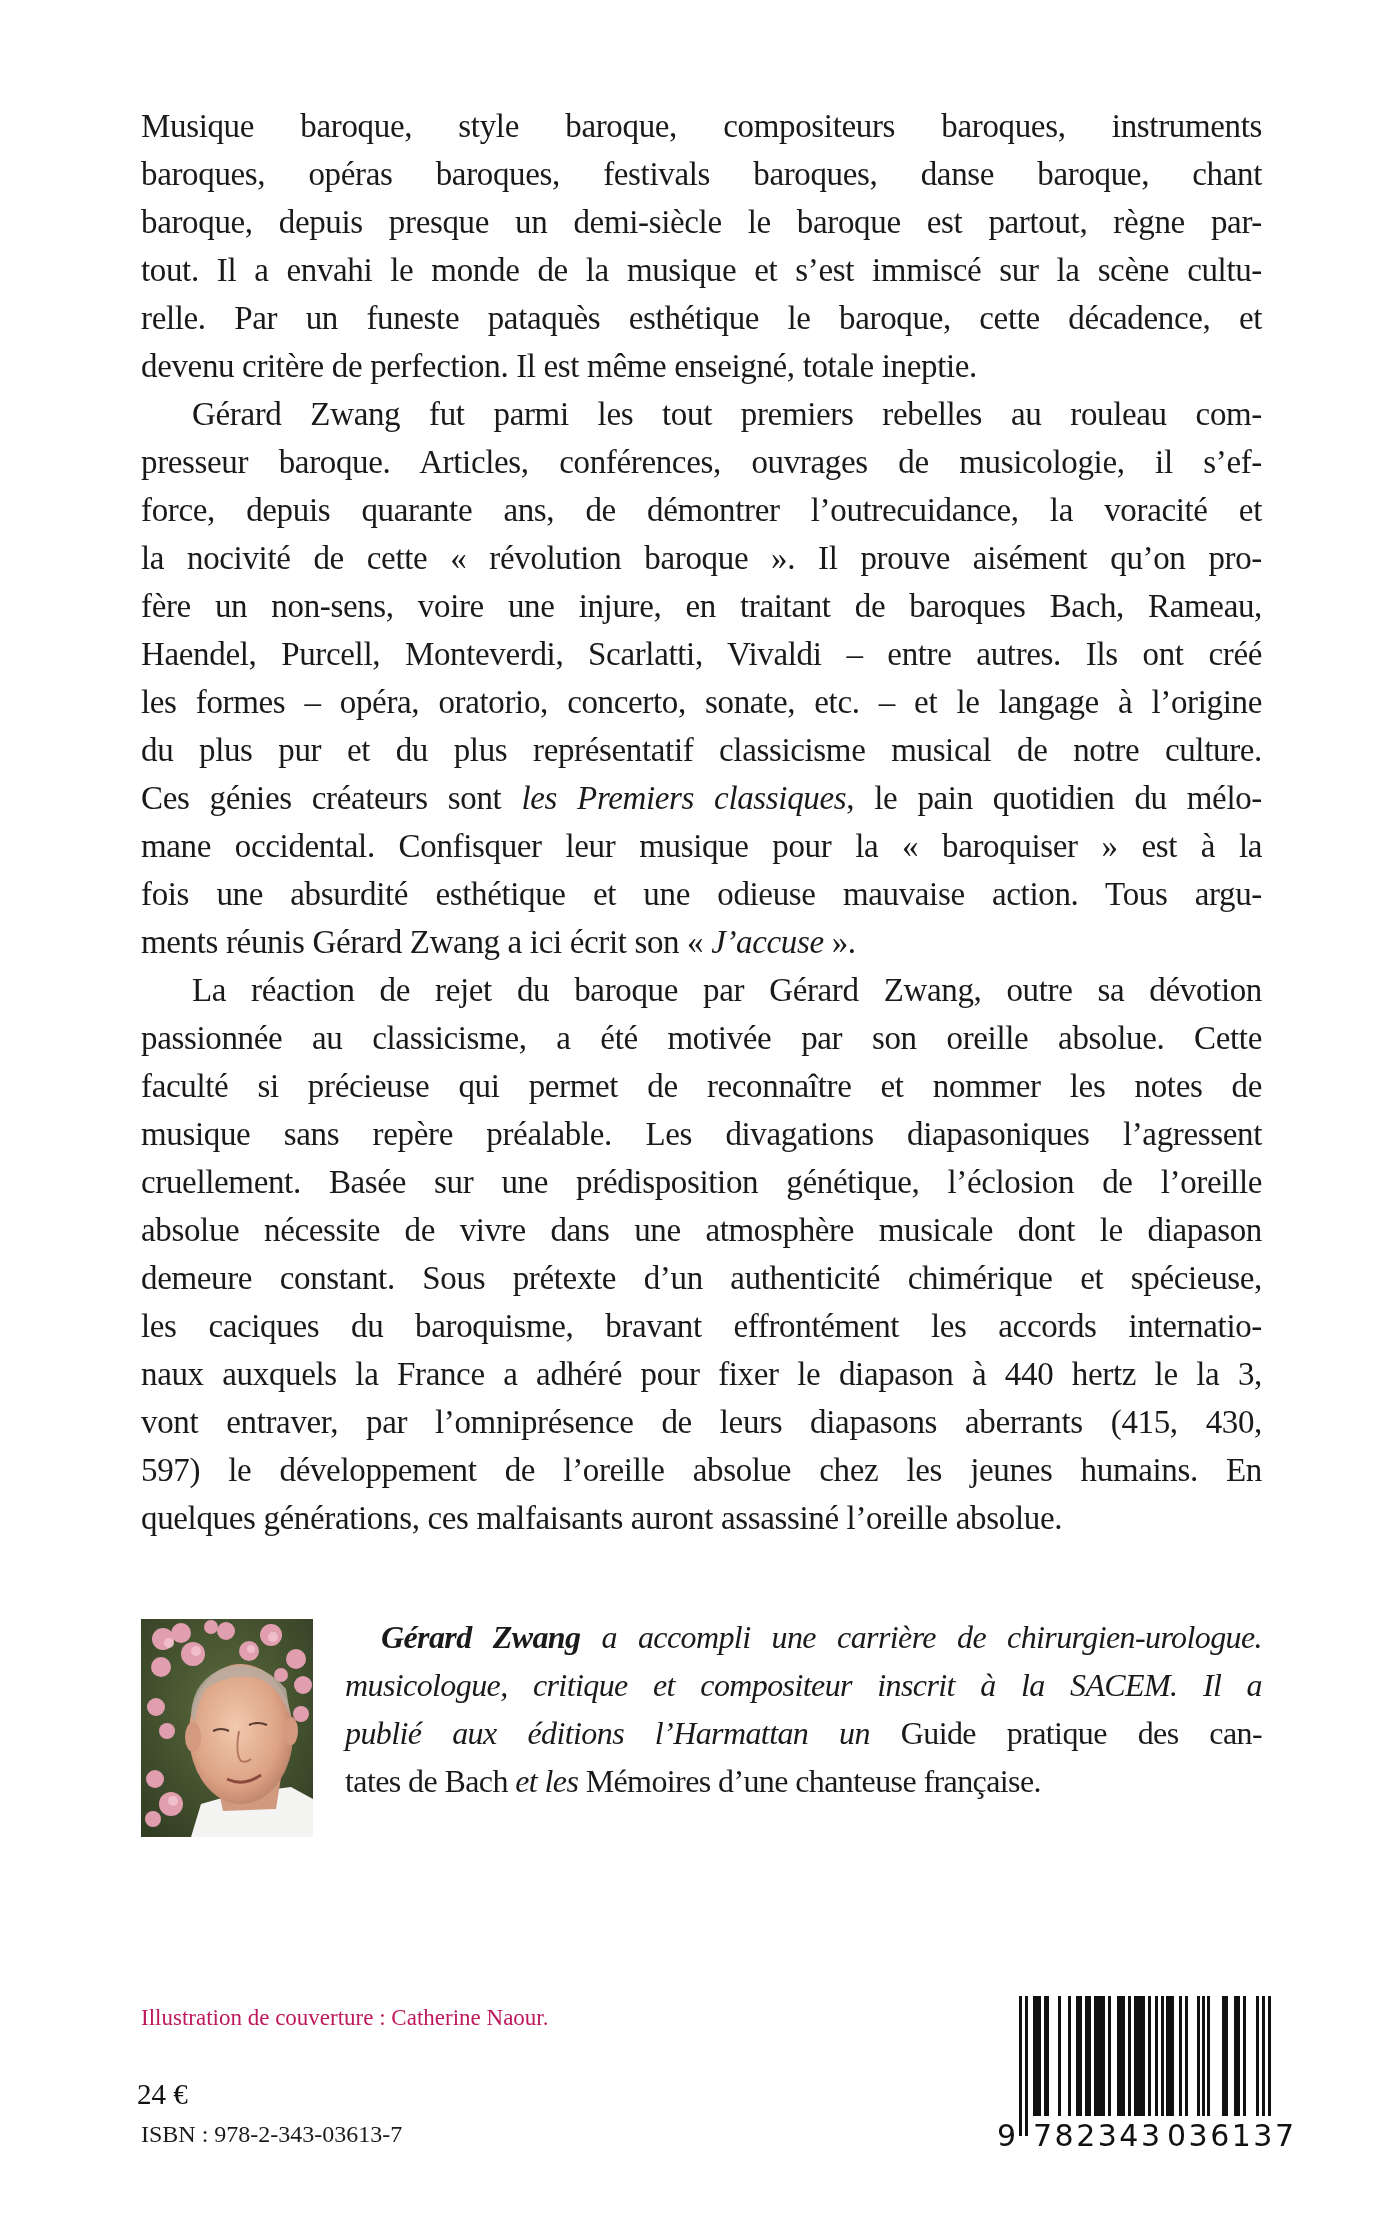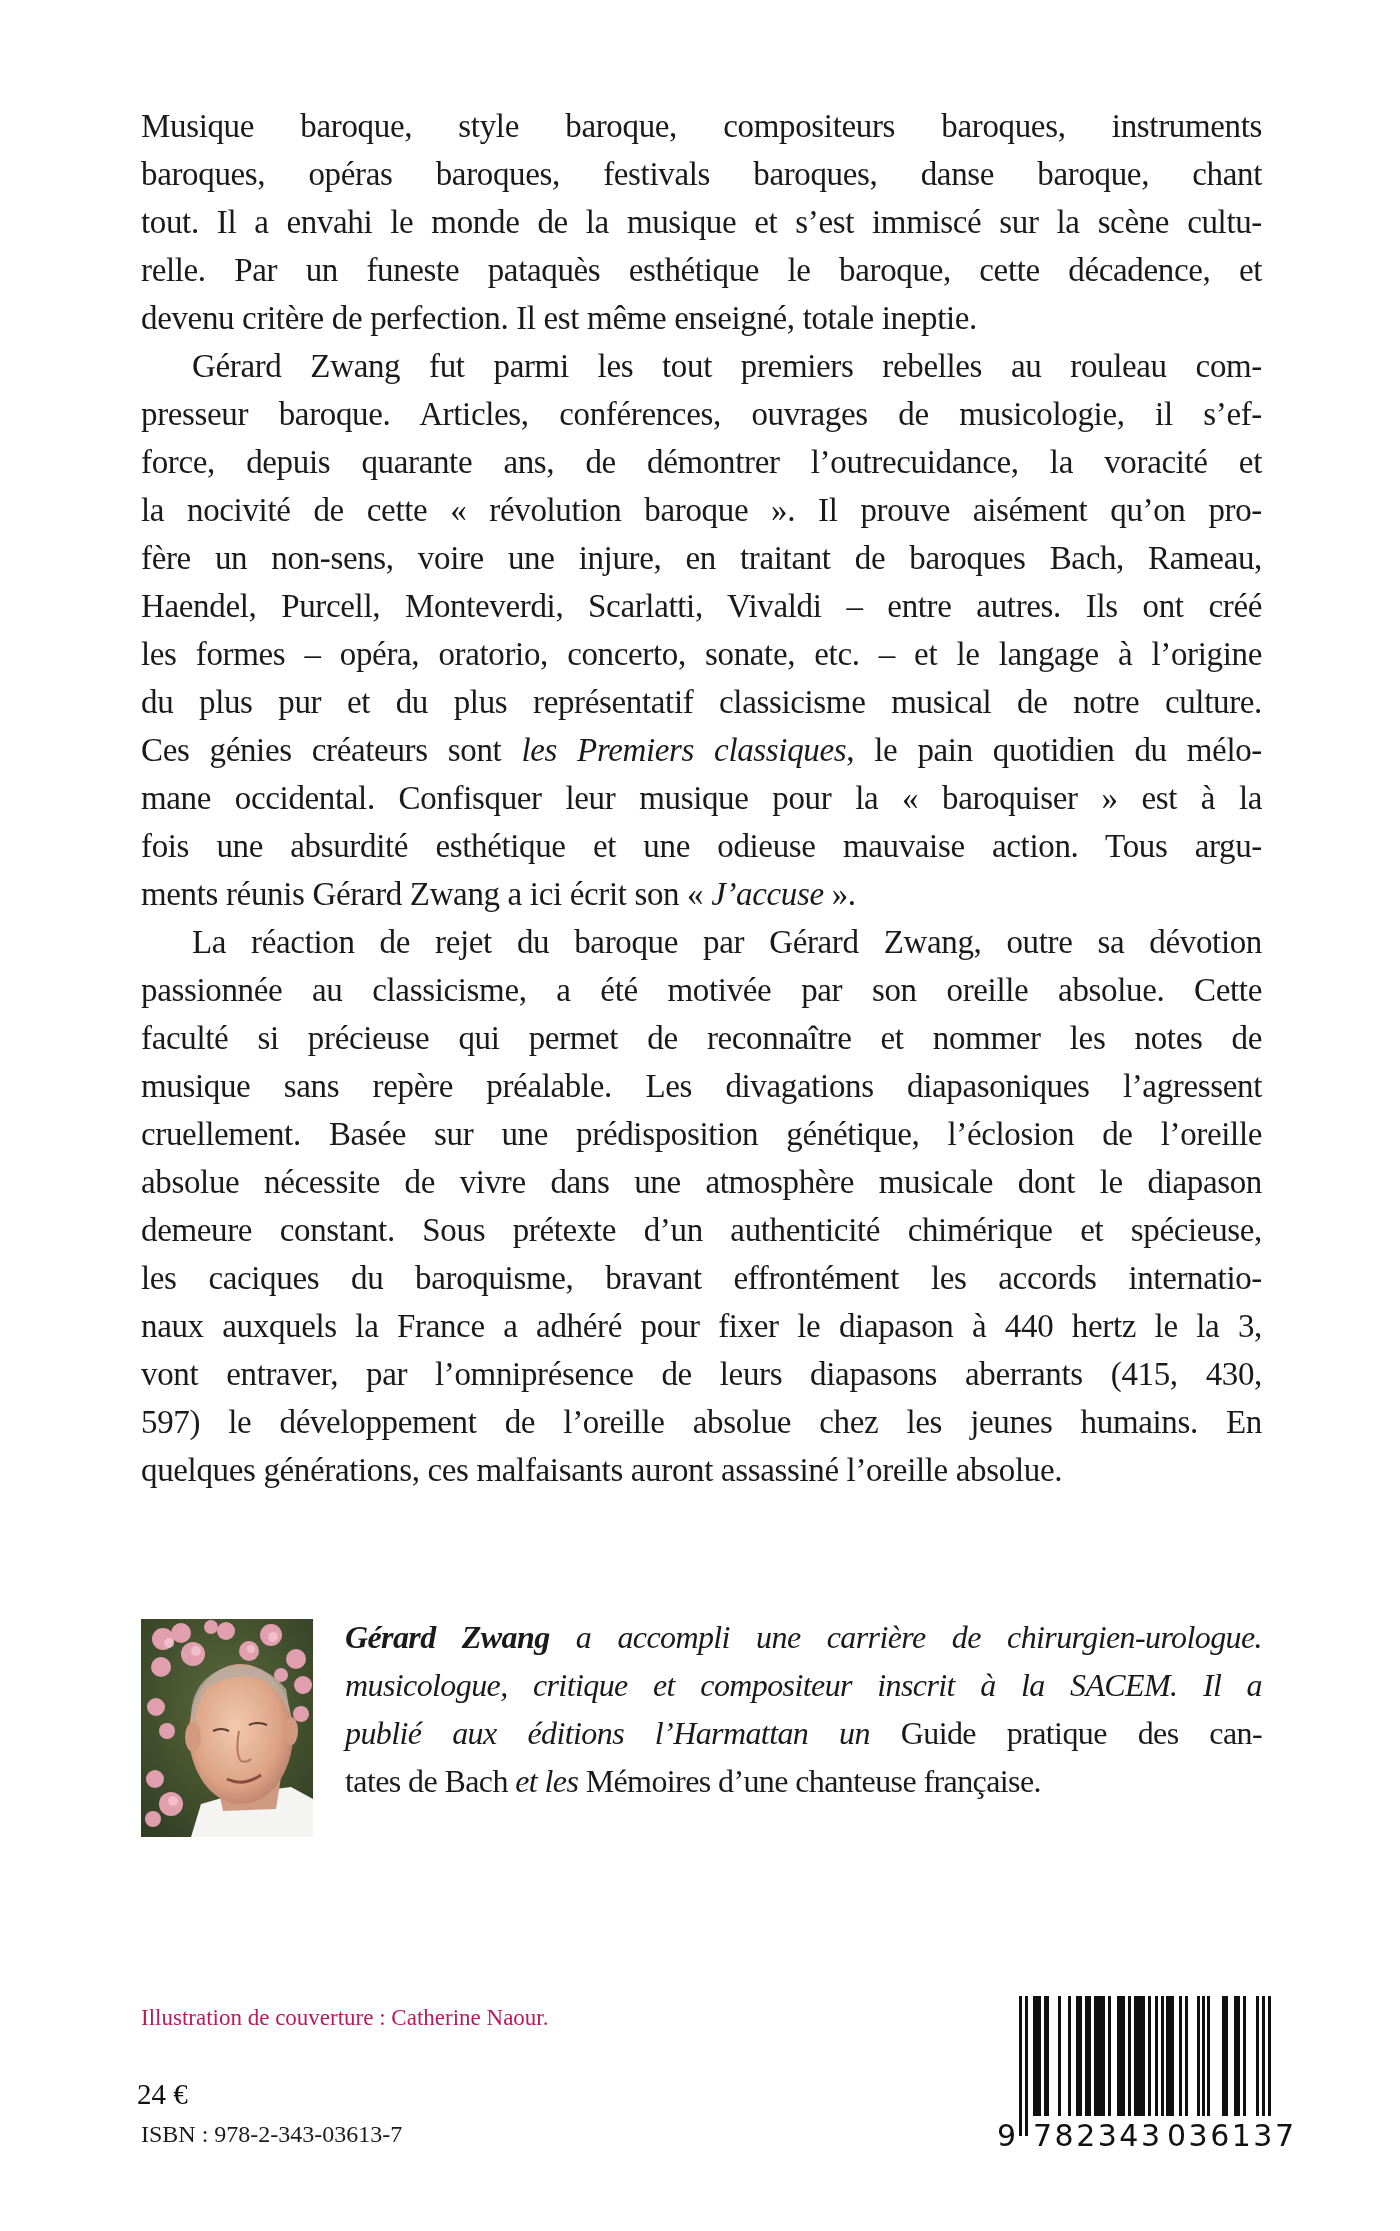--- a/index.html
+++ b/index.html
@@ -9,21 +9,21 @@
 
   .main-text { position: absolute; left: 141px; top: 102px; width: 1121px; }
   .para { margin: 0; }
   .line { display: block; height: 48px; line-height: 48px; font-size: 33px;
           text-align: justify; text-align-last: justify; white-space: nowrap;
           letter-spacing: -0.35px; word-spacing: 0px; }
   .line.last { text-align-last: left; }
   .line.indent { padding-left: 51px; }
   .line > span { white-space: normal; }
   .it { font-style: italic; }
-  .b { font-weight: bold; }
+  .b { font-weight: bold; margin-left: 36px; }
 
   .bio { position: absolute; left: 141px; top: 1619px; width: 1121px; height: 220px; }
   .photo { position: absolute; left: 0; top: 0; width: 172px; height: 218px; overflow: hidden;
            background: #3e4a2c; }
   .bio-text { position: absolute; left: 204px; top: -6px; width: 917px; }
   .bio-text .line { font-size: 32px; letter-spacing: -0.6px; }
 
   .credit { position: absolute; left: 141px; top: 2003px; font-size: 23px; line-height: 30px; color: #be185d; }
   .price { position: absolute; left: 137px; top: 2077px; font-size: 29px; line-height: 34px; color: #111; }
   .isbn { position: absolute; left: 141px; top: 2119px; font-size: 24px; line-height: 30px; color: #1a1a1a; }
@@ -36,20 +36,21 @@
 </head>
 <body>
 
 <div class="page">
 
   <div class="main-text">
 
     <div class="para">
       <span class="line"><span>Musique baroque, style baroque, compositeurs baroques, instruments</span></span>
       <span class="line"><span>baroques, opéras baroques, festivals baroques, danse baroque, chant</span></span>
+      <span class="line"><span>baroque, depuis presque un demi-siècle le baroque est partout, règne par-</span></span>
       <span class="line"><span>tout. Il a envahi le monde de la musique et s’est immiscé sur la scène cultu-</span></span>
       <span class="line"><span>relle. Par un funeste pataquès esthétique le baroque, cette décadence, et</span></span>
       <span class="line last"><span>devenu critère de perfection. Il est même enseigné, totale ineptie.</span></span>
     </div>
 
     <div class="para">
       <span class="line indent"><span>Gérard Zwang fut parmi les tout premiers rebelles au rouleau com-</span></span>
       <span class="line"><span>presseur baroque. Articles, conférences, ouvrages de musicologie, il s’ef-</span></span>
       <span class="line"><span>force, depuis quarante ans, de démontrer l’outrecuidance, la voracité et</span></span>
       <span class="line"><span>la nocivité de cette « révolution baroque ». Il prouve aisément qu’on pro-</span></span>

